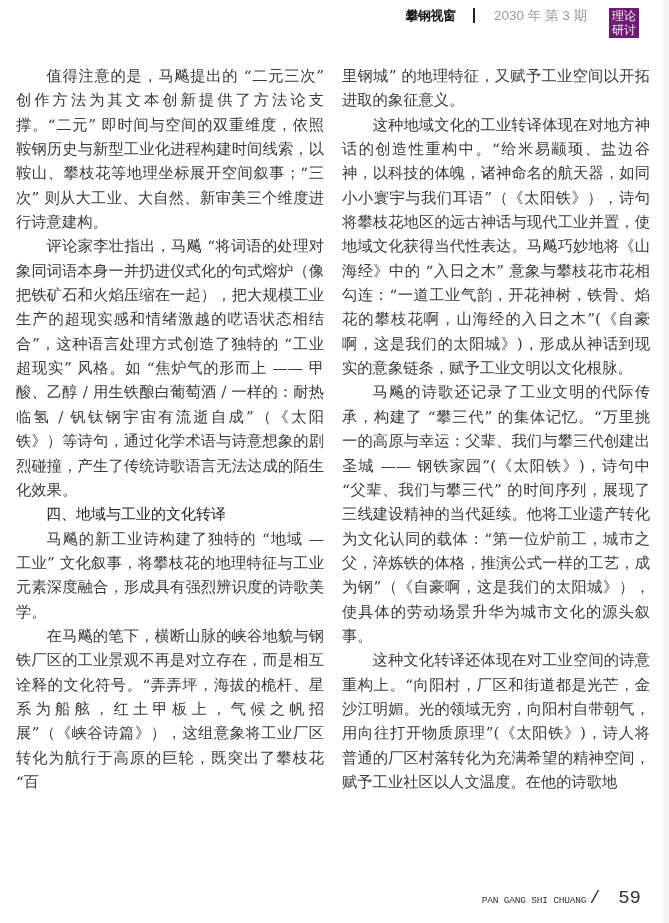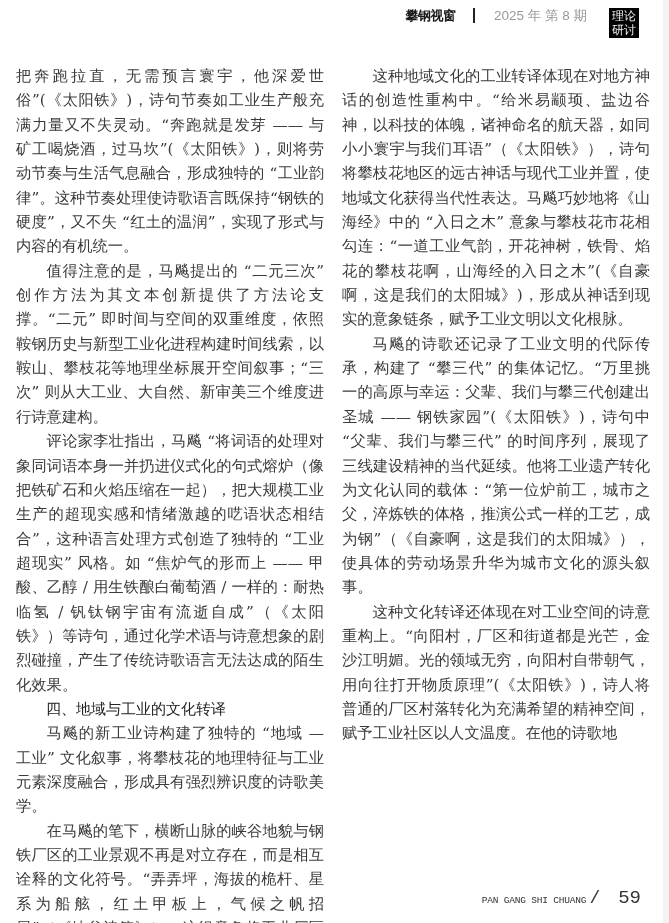--- a/index.html
+++ b/index.html
@@ -6,57 +6,57 @@
   body {
     width:669px; height:923px; background:#ffffff; position:relative; overflow:hidden;
     font-family: "DejaVu Serif", "Liberation Serif", serif;
     color:#3a3a3a;
   }
   .edge-strip { position:absolute; top:0; right:0; width:6px; height:923px; background:#f3f3f3; }
   .header { position:absolute; top:8px; right:30px; height:36px; display:flex; align-items:flex-start;gap:16px; }
   .header .mag { font-family:"DejaVu Sans","Liberation Sans",sans-serif; font-weight:bold; font-size:13px; color:#1a1a1a; letter-spacing:-0.5px; line-height:16px; padding-bottom:2px; }
   .header .sep { width:1.5px; height:15px; background:#222; margin:0 3px 3px 2px; }
   .header .issue { font-family:"Liberation Sans","DejaVu Sans",sans-serif; font-size:13.5px; color:#9a9a9a; line-height:16px; padding-bottom:2px; margin-right:6px; }
-  .header .badge { width:30px; height:30px; background:#000000; color:#f4f4f4; font-size:12px; line-height:14px; text-align:center; padding-top:1px; box-sizing:border-box; }
+  .header .badge { width:30px; height:30px; background:#701a75; color:#f4f4f4; font-size:12px; line-height:14px; text-align:center; padding-top:1px; box-sizing:border-box; }
   .col { position:absolute; top:64px; width:308px; font-size:15.3px; line-height:24.35px; text-align:justify; }
   .col.left { left:16px; }
   .col.right { left:342px; }
   .col p { margin:0; }
   .col p.indent { text-indent:2em; }
   .col h3 { margin:0; font-family:"DejaVu Sans","Liberation Sans",sans-serif; font-weight:normal; font-size:15px; color:#222; line-height:24.35px; text-indent:2em; }
   .footer { position:absolute; top:887px; right:28px; display:flex; align-items:baseline; color:#333; font-family:Liberation Mono, monospace; }
   .footer .name { font-size:9.5px; letter-spacing:-0.2px; margin-right:3px; }
   .footer .slash { font-size:18px; margin-right:2px; }
   .footer .num { font-size:19px;margin-left:16px; }
 </style>
 </head>
 <body>
 
 <div class="edge-strip"></div>
 
 <div class="header">
   <span class="mag">攀钢视窗</span>
   <span class="sep"></span>
-  <span class="issue">2025 年 第 8 期</span>
+  <span class="issue">2030 年 第 3 期</span>
   <div class="badge">
     <div>理论</div>
     <div>研讨</div>
   </div>
 </div>
 
 <div class="col left">
-  <p>把奔跑拉直，无需预言寰宇，他深爱世俗”(《太阳铁》)，诗句节奏如工业生产般充满力量又不失灵动。“奔跑就是发芽 —— 与矿工喝烧酒，过马坎”(《太阳铁》)，则将劳动节奏与生活气息融合，形成独特的 “工业韵律”。这种节奏处理使诗歌语言既保持“钢铁的硬度”，又不失 “红土的温润”，实现了形式与内容的有机统一。</p>
   <p class="indent">值得注意的是，马飚提出的 “二元三次” 创作方法为其文本创新提供了方法论支撑。“二元” 即时间与空间的双重维度，依照鞍钢历史与新型工业化进程构建时间线索，以鞍山、攀枝花等地理坐标展开空间叙事；“三次” 则从大工业、大自然、新审美三个维度进行诗意建构。</p>
   <p class="indent">评论家李壮指出，马飚 “将词语的处理对象同词语本身一并扔进仪式化的句式熔炉（像把铁矿石和火焰压缩在一起），把大规模工业生产的超现实感和情绪激越的呓语状态相结合”，这种语言处理方式创造了独特的 “工业超现实” 风格。如 “焦炉气的形而上 —— 甲酸、乙醇 / 用生铁酿白葡萄酒 / 一样的：耐热临氢 / 钒钛钢宇宙有流逝自成”（《太阳铁》）等诗句，通过化学术语与诗意想象的剧烈碰撞，产生了传统诗歌语言无法达成的陌生化效果。</p>
   <h3>四、地域与工业的文化转译</h3>
   <p class="indent">马飚的新工业诗构建了独特的 “地域 —工业” 文化叙事，将攀枝花的地理特征与工业元素深度融合，形成具有强烈辨识度的诗歌美学。</p>
   <p class="indent">在马飚的笔下，横断山脉的峡谷地貌与钢铁厂区的工业景观不再是对立存在，而是相互诠释的文化符号。“弄弄坪，海拔的桅杆、星系为船舷，红土甲板上，气候之帆招展”（《峡谷诗篇》），这组意象将工业厂区转化为航行于高原的巨轮，既突出了攀枝花 “百</p>
 </div>
 
 <div class="col right">
+  <p>里钢城” 的地理特征，又赋予工业空间以开拓进取的象征意义。</p>
   <p class="indent">这种地域文化的工业转译体现在对地方神话的创造性重构中。“给米易颛顼、盐边谷神，以科技的体魄，诸神命名的航天器，如同小小寰宇与我们耳语”（《太阳铁》），诗句将攀枝花地区的远古神话与现代工业并置，使地域文化获得当代性表达。马飚巧妙地将《山海经》中的 “入日之木” 意象与攀枝花市花相勾连：“一道工业气韵，开花神树，铁骨、焰花的攀枝花啊，山海经的入日之木”(《自豪啊，这是我们的太阳城》)，形成从神话到现实的意象链条，赋予工业文明以文化根脉。</p>
   <p class="indent">马飚的诗歌还记录了工业文明的代际传承，构建了 “攀三代” 的集体记忆。“万里挑一的高原与幸运：父辈、我们与攀三代创建出圣城 —— 钢铁家园”(《太阳铁》)，诗句中 “父辈、我们与攀三代” 的时间序列，展现了三线建设精神的当代延续。他将工业遗产转化为文化认同的载体：“第一位炉前工，城市之父，淬炼铁的体格，推演公式一样的工艺，成为钢”（《自豪啊，这是我们的太阳城》），使具体的劳动场景升华为城市文化的源头叙事。</p>
   <p class="indent">这种文化转译还体现在对工业空间的诗意重构上。“向阳村，厂区和街道都是光芒，金沙江明媚。光的领域无穷，向阳村自带朝气，用向往打开物质原理”(《太阳铁》)，诗人将普通的厂区村落转化为充满希望的精神空间，赋予工业社区以人文温度。在他的诗歌地</p>
 </div>
 
 <div class="footer">
   <span class="name">PAN GANG SHI CHUANG</span>
   <span class="slash">/</span>
   <span class="num">59</span>
 </div>

